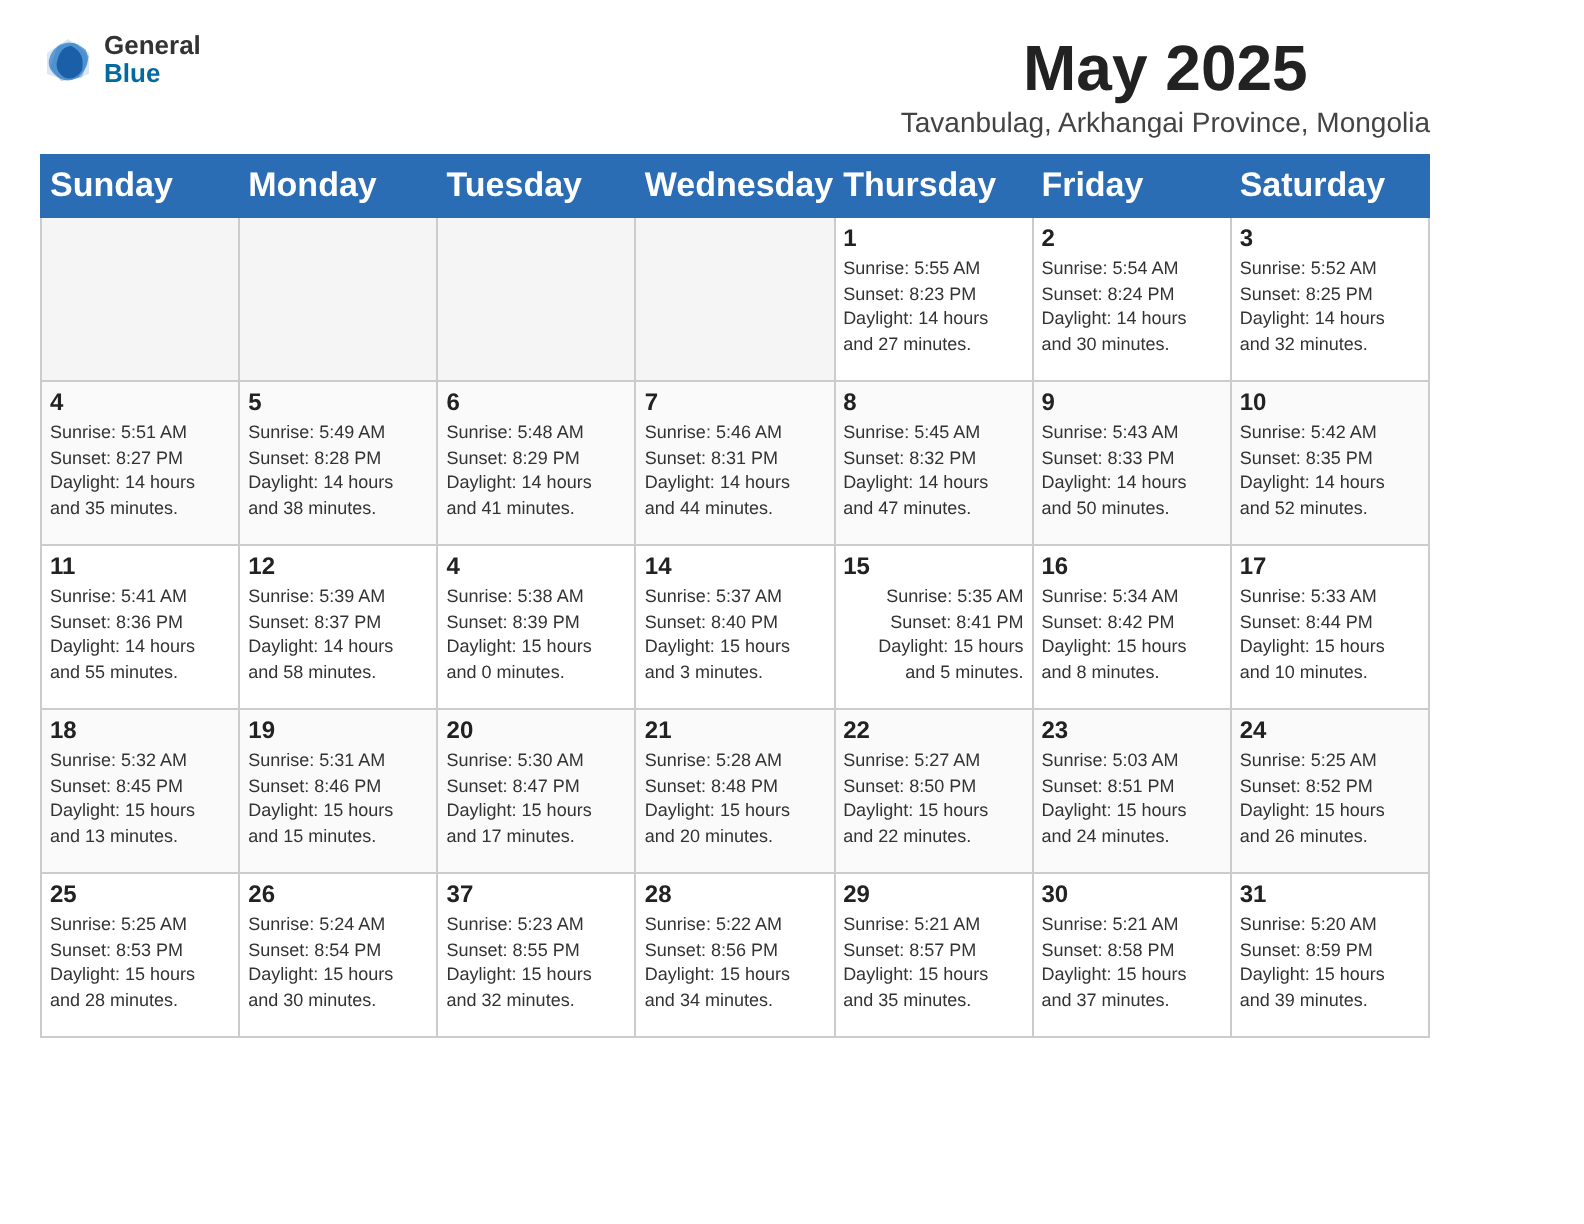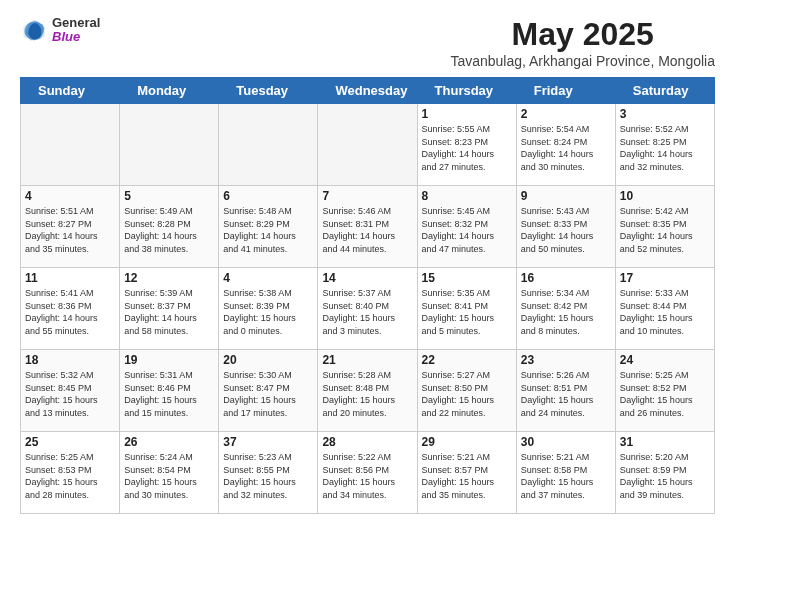--- a/index.html
+++ b/index.html
@@ -28,21 +28,21 @@
       gap: 4px;
     }
     .logo-text {
       display: flex;
       flex-direction: column;
       font-weight: bold;
       font-size: 13px;
       line-height: 1.1;
     }
     .logo-general { color: #333; }
-    .logo-blue { color: #a21caf; font-style: italic; }
+    .logo-blue { color: #0369a1; }
     .logo-icon {
       width: 28px;
       height: 28px;
     }
     .title-block {
       text-align: right;
     }
     .month-title {
       font-size: 32px;
       font-weight: bold;
@@ -55,23 +55,23 @@
       text-align: center;
     }
     .calendar {
       width: 100%;
       border-collapse: collapse;
       table-layout: fixed;
     }
     .calendar th {
       background: #2a6db5;
       color: #fff;
-      font-size: 13px;
+      font-size: 17px;
       font-weight: bold;
-      padding: 5px 17px;
+      padding: 5px 4px;
       text-align: left;
       border: 1px solid #2a6db5;
     }
     .calendar td {
       border: 1px solid #ccc;
       vertical-align: top;
       padding: 3px 4px;
       font-size: 9.5px;
       color: #333;
       height: 82px;
@@ -234,21 +234,21 @@
           </td>
           <td>
             <span class="day-num">14</span>
             <div class="day-info" style="white-space: pre-line;">Sunrise: 5:37 AM
 Sunset: 8:40 PM
 Daylight: 15 hours
 and 3 minutes.</div>
           </td>
           <td>
             <span class="day-num">15</span>
-            <div class="day-info" style="white-space: pre-line;">Sunrise: 5:35 AM
+            <div class="day-info" style="white-space: pre-line; text-align: right;">Sunrise: 5:35 AM
 Sunset: 8:41 PM
 Daylight: 15 hours
 and 5 minutes.</div>
           </td>
           <td>
             <span class="day-num">16</span>
             <div class="day-info" style="white-space: pre-line;">Sunrise: 5:34 AM
 Sunset: 8:42 PM
 Daylight: 15 hours
 and 8 minutes.</div>
@@ -292,21 +292,21 @@
           </td>
           <td>
             <span class="day-num">22</span>
             <div class="day-info" style="white-space: pre-line;">Sunrise: 5:27 AM
 Sunset: 8:50 PM
 Daylight: 15 hours
 and 22 minutes.</div>
           </td>
           <td>
             <span class="day-num">23</span>
-            <div class="day-info" style="white-space: pre-line;">Sunrise: 5:26 AM
+            <div class="day-info" style="white-space: pre-line;">Sunrise: 5:03 AM
 Sunset: 8:51 PM
 Daylight: 15 hours
 and 24 minutes.</div>
           </td>
           <td>
             <span class="day-num">24</span>
             <div class="day-info" style="white-space: pre-line;">Sunrise: 5:25 AM
 Sunset: 8:52 PM
 Daylight: 15 hours
 and 26 minutes.</div>

